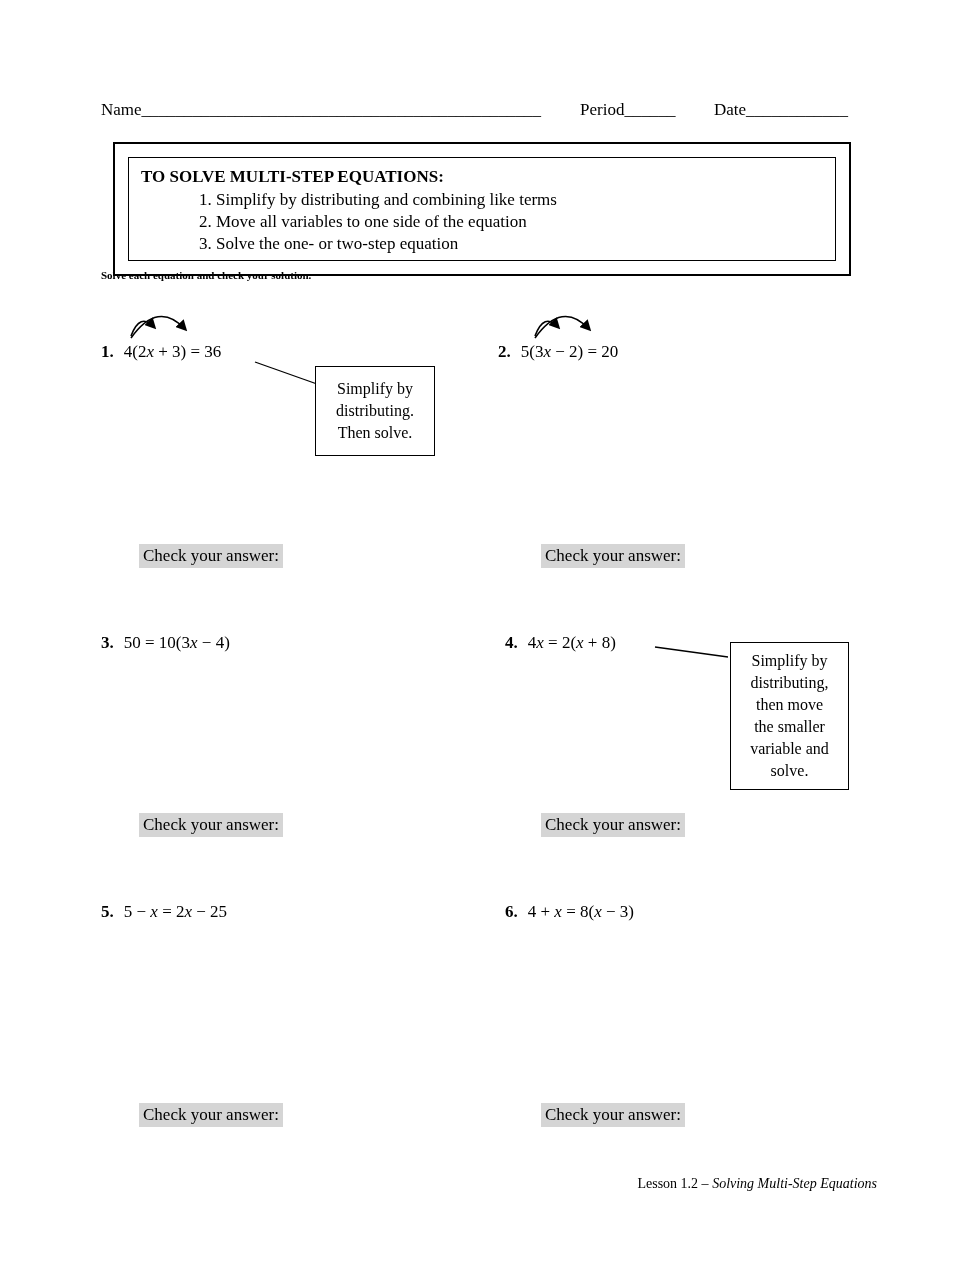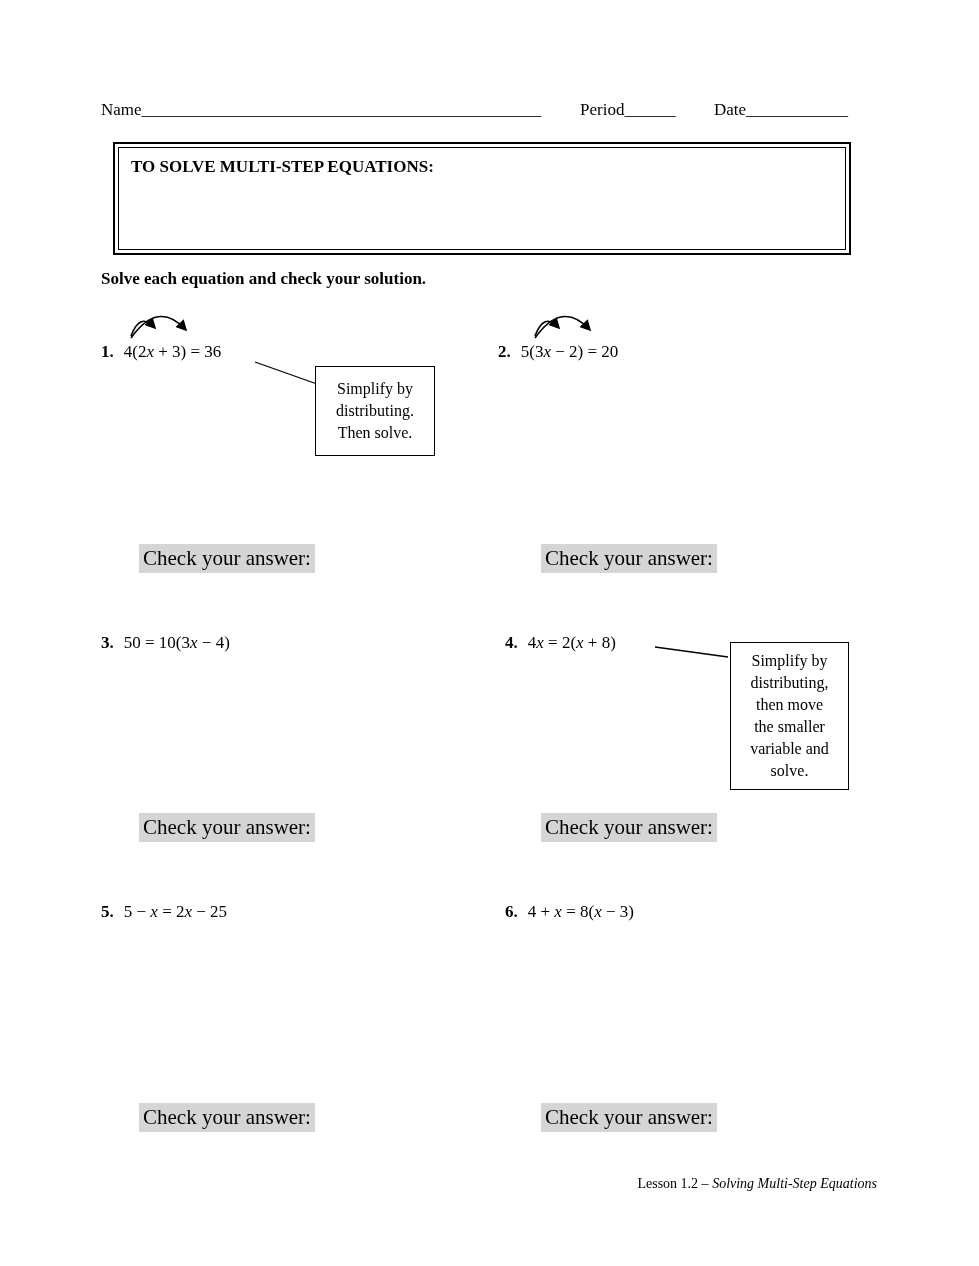--- a/index.html
+++ b/index.html
@@ -10,27 +10,27 @@
   .abs { position:absolute; }
 
   .title { left:101px; top:57px; font-size:21px; font-weight:bold; letter-spacing:.2px; }
 
   .name-row span { font-size:17px; }
   .lbl-name   { left:101px; top:100px; }
   .lbl-period { left:580px; top:100px; }
   .lbl-date   { left:714px; top:100px; }
   .blank { letter-spacing:0; }
 
-  .rules-box-outer { left:113px; top:142px; width:738px; height:113px; border:2px solid #000; padding:3px; }
+  .rules-box-outer { left:113px; top:142px; width:738px; height:134px; border:2px solid #000; padding:13px; }
   .rules-box-inner { width:100%; height:100%; border:1px solid #000; padding:9px 12px 6px 12px; }
   .rules-heading { font-size:17px; font-weight:bold; }
   .rules-list { padding-left:75px; margin-top:2px; }
   .rules-list li { font-size:17px; line-height:22px; }
 
-  .directions { left:101px; top:269px; font-size:17px; font-weight:bold; }
+  .directions { left:101px; top:269px; font-size:11px; font-weight:bold; }
 
   .problem { font-size:17px; white-space:nowrap; }
   .problem .num { font-weight:bold; }
   .problem .eq { margin-left:10px; }
   .eq i { font-style:italic; }
 
   .p1 { left:101px; top:342px; }
   .p2 { left:498px; top:342px; }
   .p3 { left:101px; top:633px; }
   .p4 { left:505px; top:633px; }
@@ -41,21 +41,21 @@
   .arrows2 { left:528px; top:308px; }
 
   .callout { border:1px solid #000; display:flex; align-items:center; justify-content:center;
              text-align:center; font-size:16px; line-height:1.38; padding:4px 16px; background:#fff; }
   .callout1 { left:315px; top:366px; width:120px; height:90px; }
   .callout4 { left:730px; top:642px; width:119px; height:148px;text-align:center; }
 
   .connector1 { left:253px; top:358px; }
   .connector4 { left:653px; top:644px; }
 
-  .check { font-size:21px; background:var(--highlight); padding:2px 4px; }
+  .check { font-size:17px; background:var(--highlight); padding:2px 4px; }
   .chk1a { left:139px; top:544px; }
   .chk1b { left:541px; top:544px; }
   .chk2a { left:139px; top:813px; }
   .chk2b { left:541px; top:813px; }
   .chk3a { left:139px; top:1103px; }
   .chk3b { left:541px; top:1103px; }
 
   .footer-left { left:101px; top:1176px; font-size:14px; line-height:17px; }
   .footer-right { right:102px; top:1176px; font-size:14px; text-align:center; }
   .footer-right .it { font-style:italic; }
@@ -72,20 +72,25 @@
   <div class="abs name-row lbl-period">
     <span>Period</span><span class="blank">______</span>
   </div>
   <div class="abs name-row lbl-date">
     <span>Date</span><span class="blank">____________</span>
   </div>
 
   <div class="abs rules-box-outer">
     <div class="rules-box-inner">
       <div class="rules-heading">TO SOLVE MULTI-STEP EQUATIONS:</div>
+      <ol class="rules-list">
+        <li>Simplify by distributing and combining like terms</li>
+        <li>Move all variables to one side of the equation</li>
+        <li>Solve the one- or two-step equation</li>
+      </ol>
     </div>
   </div>
 
   <div class="abs directions">Solve each equation and check your solution.</div>
 
   <svg class="abs arrows1" width="80" height="36" viewBox="0 0 80 36">
     <defs>
       <marker id="ah-a" markerWidth="7" markerHeight="7" refX="5" refY="3.5" orient="auto">
         <path d="M0,0 L7,3.5 L0,7 Z" fill="#000"></path>
       </marker>

